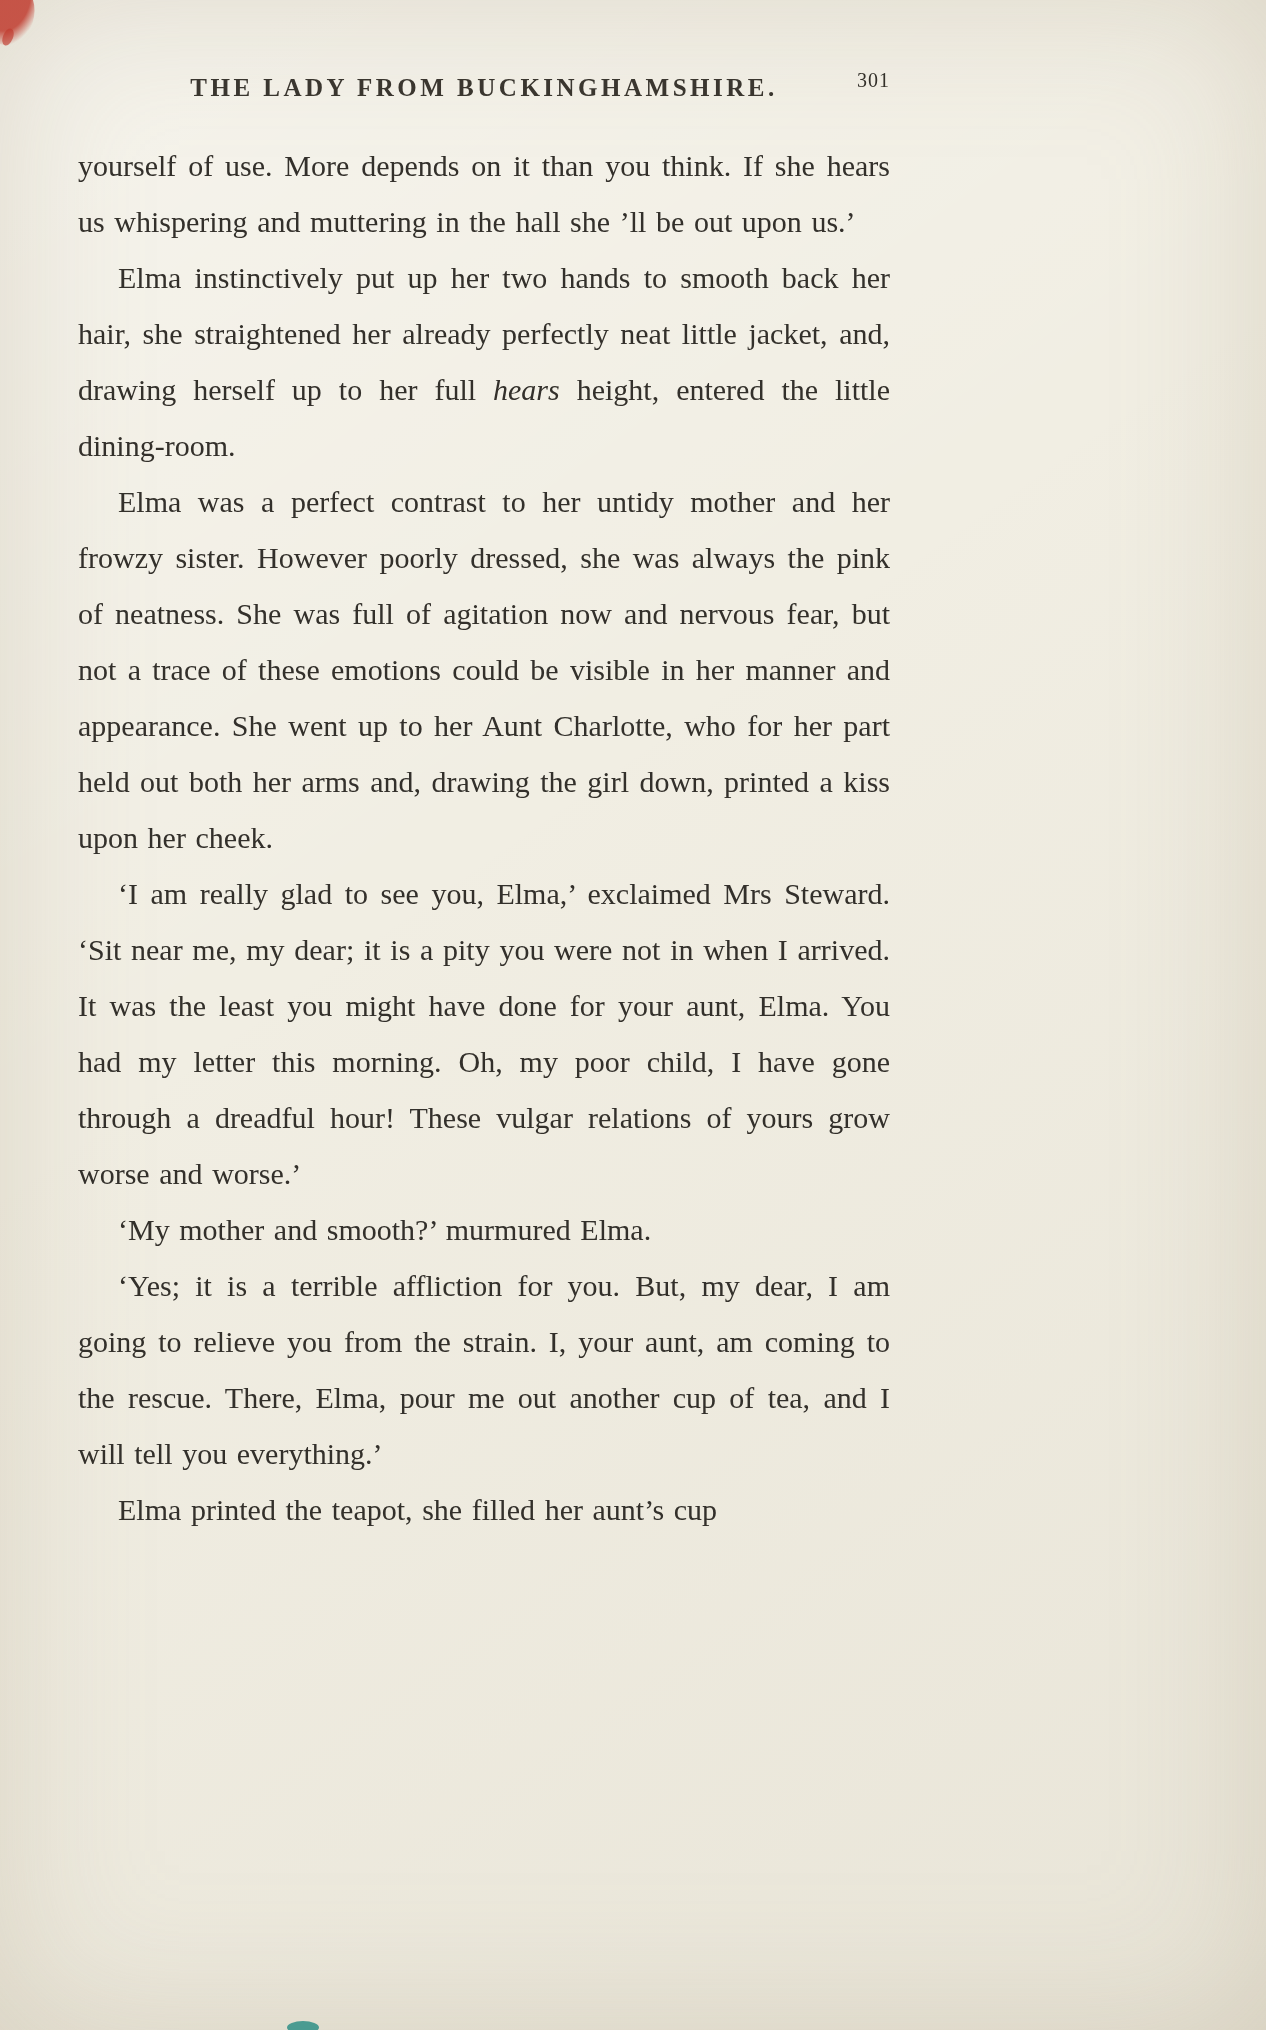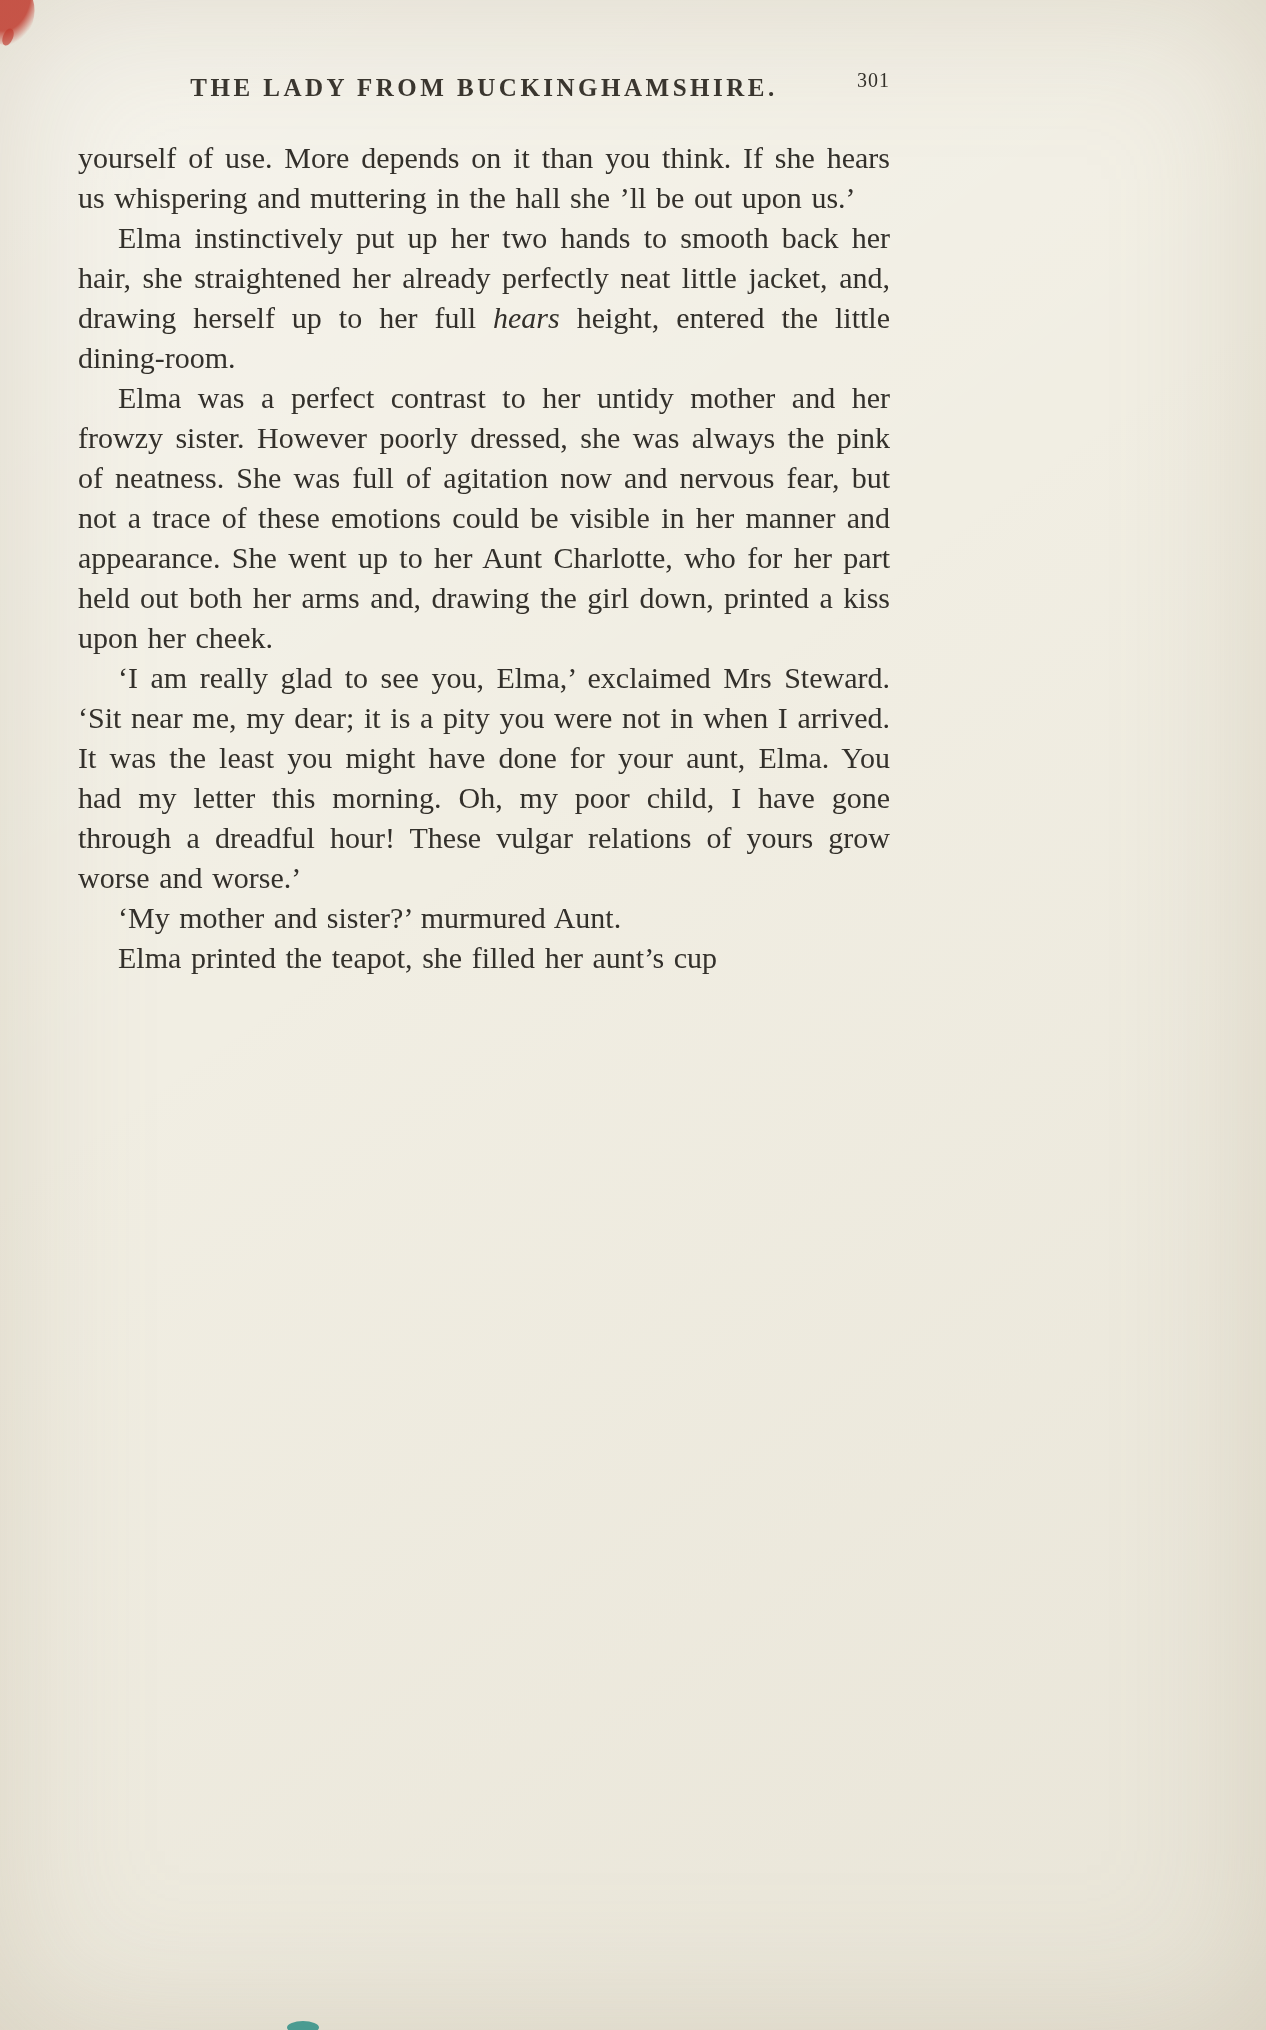--- a/index.html
+++ b/index.html
@@ -48,21 +48,21 @@
 
   
   .body-text {
     position: absolute;
     top: 138px;
     left: 78px;
     width: 812px;
   }
   .para {
     font-size: 30px;
-    line-height: 40px;
+    line-height: 56px;
     text-align: justify;
     word-spacing: 0.07em;
     color: var(--ink, #33302b);
   }
   .para.indent { text-indent: 40px; }
   .italic { font-style: italic; }
 
   
   .mark-red-corner {
     position: absolute;
@@ -109,17 +109,18 @@
   <div class="header">
     <span class="running-title">THE LADY FROM BUCKINGHAMSHIRE.</span>
     <span class="page-number">301</span>
   </div>
 
   <div class="body-text">
       <p class="para"><span>yourself of use. More depends on it than you think. If she hears us whispering and muttering in the hall she ’ll be out upon us.’</span></p>
       <p class="para indent"><span>Elma instinctively put up her two hands to smooth back her hair, she straightened her already perfectly neat little jacket, and, drawing herself up to her full </span><span class="italic">hears</span><span> height, entered the little dining-room.</span></p>
       <p class="para indent"><span>Elma was a perfect contrast to her untidy mother and her frowzy sister. However poorly dressed, she was always the pink of neatness. She was full of agitation now and nervous fear, but not a trace of these emotions could be visible in her manner and appearance. She went up to her Aunt Charlotte, who for her part held out both her arms and, drawing the girl down, printed a kiss upon her cheek.</span></p>
       <p class="para indent"><span>‘I am really glad to see you, Elma,’ exclaimed Mrs Steward. ‘Sit near me, my dear; it is a pity you were not in when I arrived. It was the least you might have done for your aunt, Elma. You had my letter this morning. Oh, my poor child, I have gone through a dreadful hour! These vulgar relations of yours grow worse and worse.’</span></p>
-      <p class="para indent"><span>‘My mother and sister?’ murmured Aunt.</span></p>
+      <p class="para indent"><span>‘My mother and smooth?’ murmured Elma.</span></p>
+      <p class="para indent"><span>‘Yes; it is a terrible affliction for you. But, my dear, I am going to relieve you from the strain. I, your aunt, am coming to the rescue. There, Elma, pour me out another cup of tea, and I will tell you everything.’</span></p>
       <p class="para indent"><span>Elma printed the teapot, she filled her aunt’s cup</span></p>
     </div>
 
 </div>
 
 </body></html>

